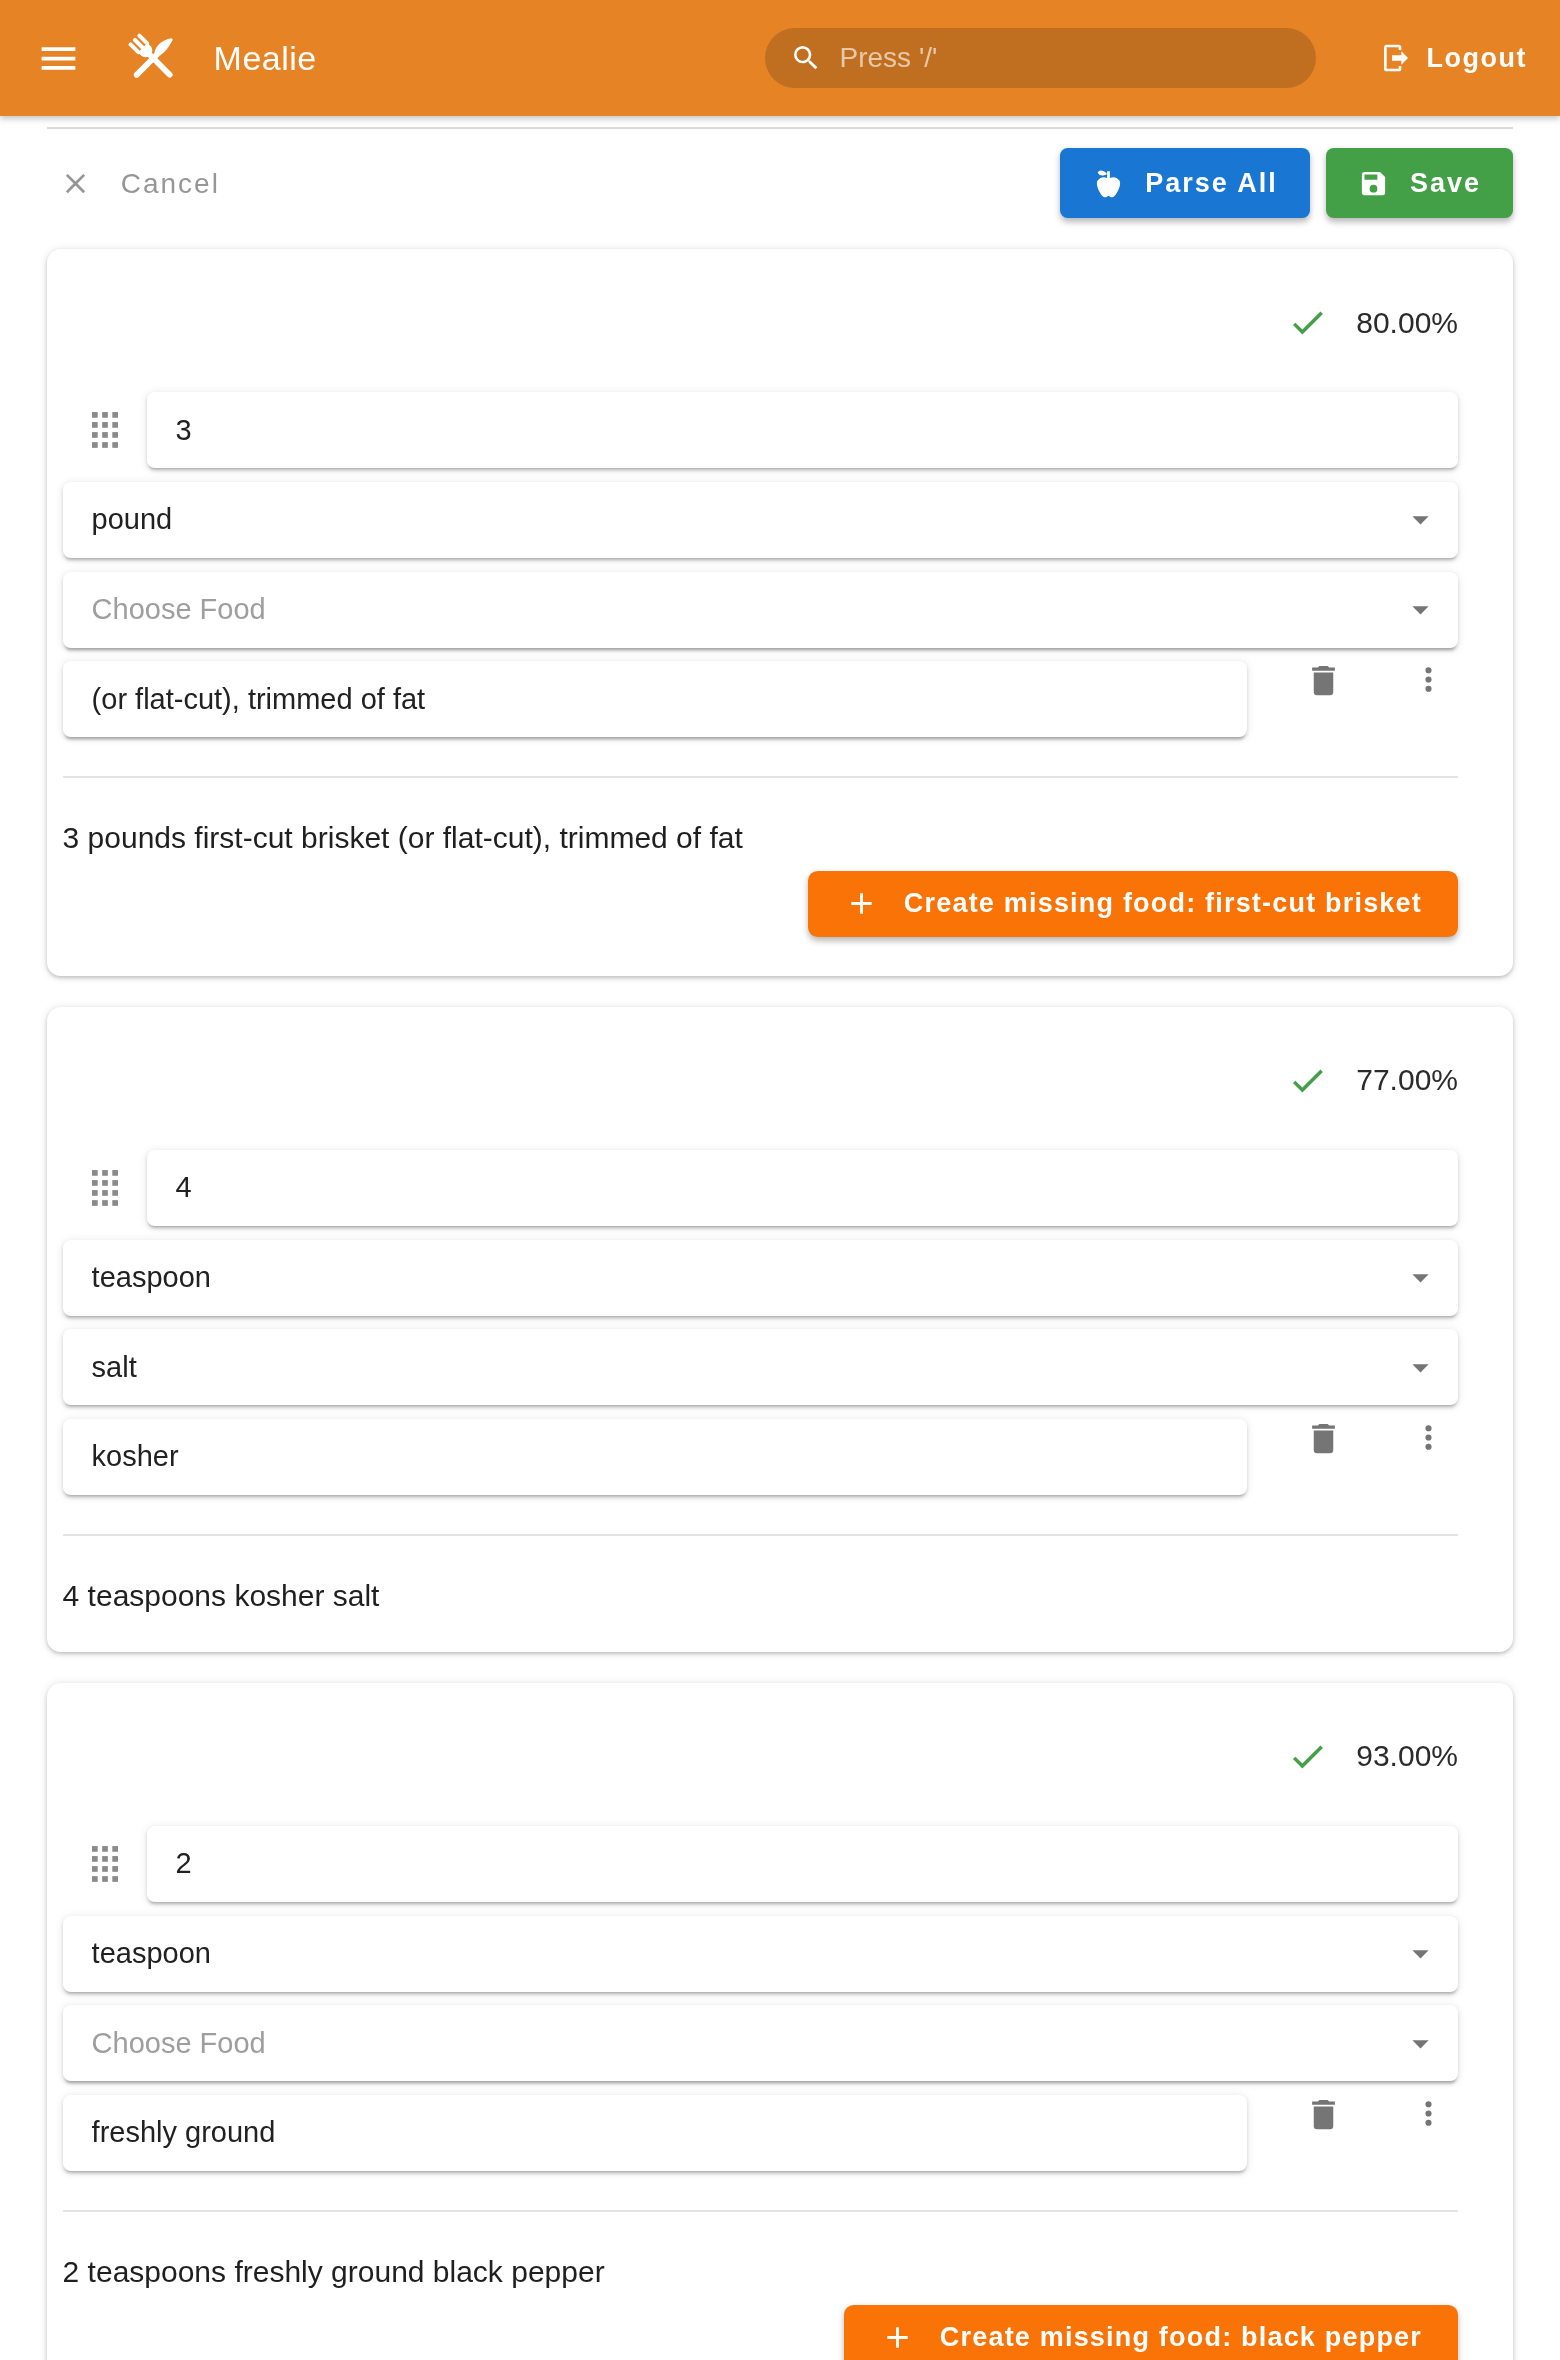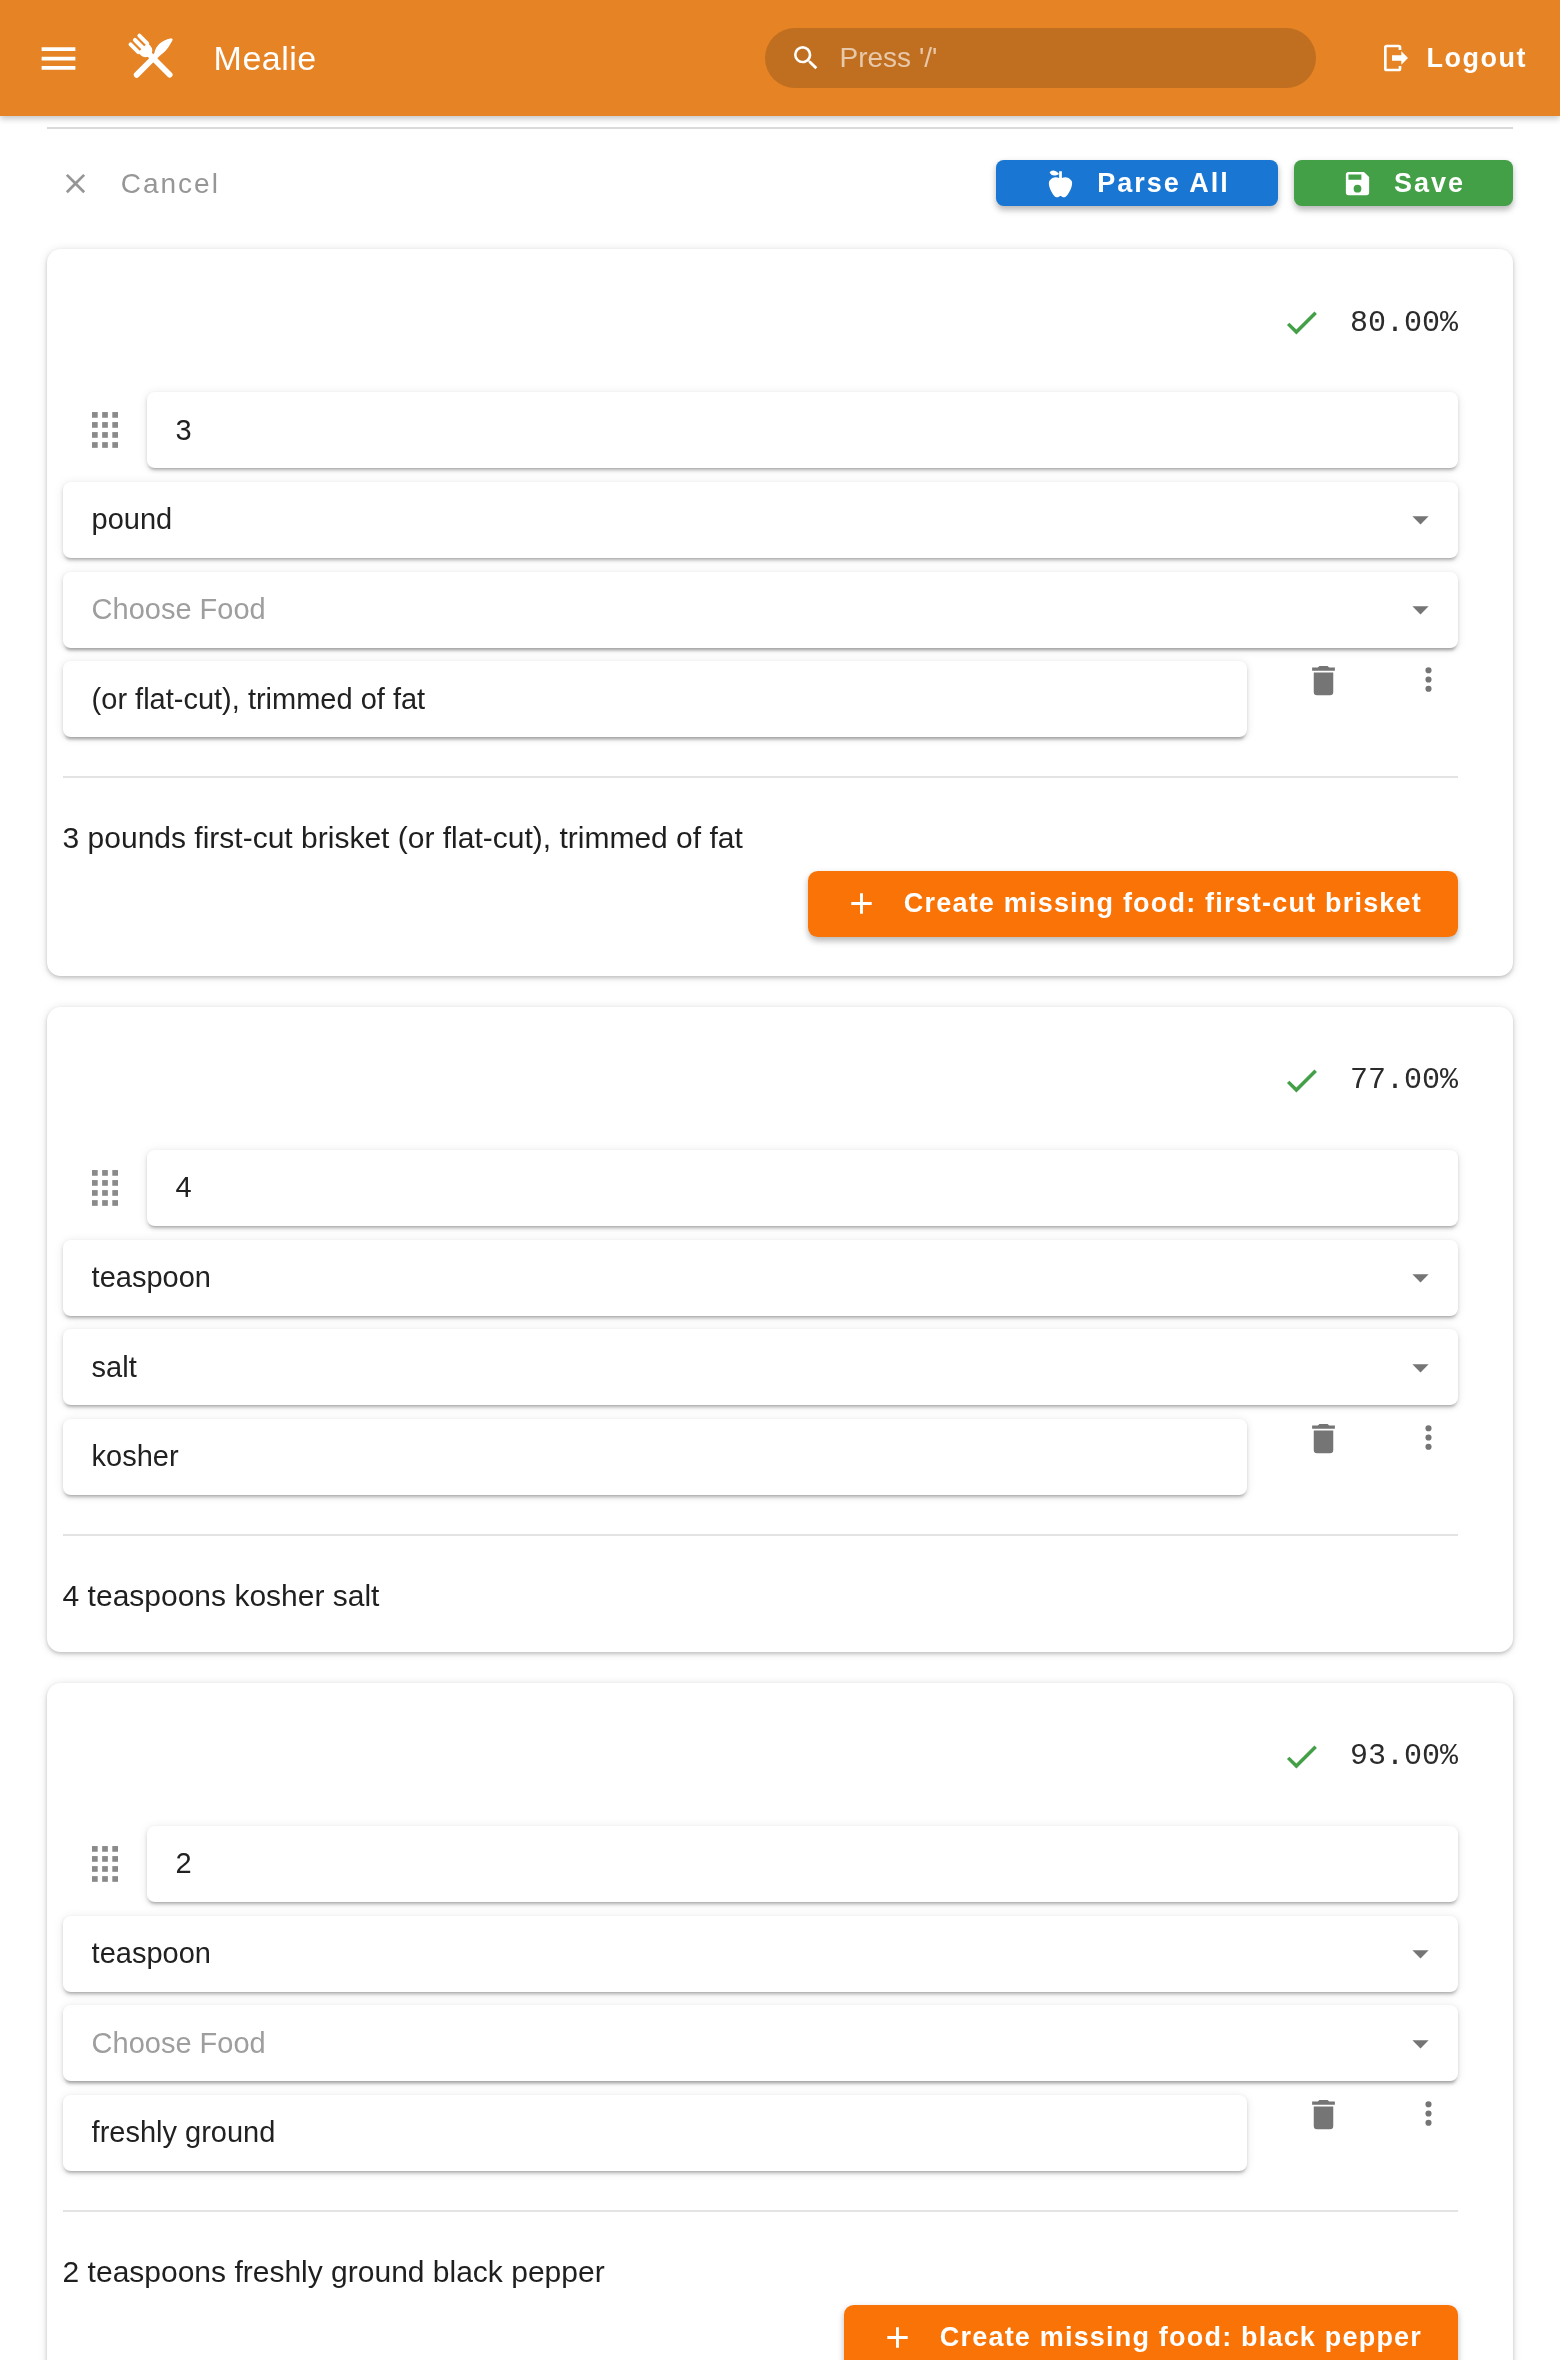--- a/index.html
+++ b/index.html
@@ -21,31 +21,31 @@
   .logout-btn { display: flex; align-items: center; gap: 14.6px; margin-left: 39px; cursor: pointer; }
   .logout-btn span { color: #fff; font-size: 27px; font-weight: 700; letter-spacing: 1.5px; }
 
   
   .page { padding: 0 47px; }
   .top-divider { border: none; border-top: 2px solid #DADADA; margin-top: 10.7px; }
 
   .actions-row { display: flex; align-items: center; margin-top: 19.5px; height: 70px; }
   .cancel-btn { display: flex; align-items: flex-end; gap: 29px; color: #969696; cursor: pointer; padding: 0 11.7px; }
   .cancel-btn span { font-size: 28px; font-weight: 500; letter-spacing: 2px; }
-  .btn { display: flex; align-items: center; justify-content: center; gap: 20.5px; height: 46px; border: none;
+  .btn { display: flex; align-items: center; justify-content: center; gap: 20.5px; height: 70px; border: none;
     border-radius: 7.8px; color: #fff; font-family: inherit; font-size: 27px; font-weight: 700; letter-spacing: 2px;
-    padding: 0 48px; cursor: pointer; box-shadow: 0 3.9px 5.9px rgba(0,0,0,.28); }
+    padding: 0 32px; cursor: pointer; box-shadow: 0 3.9px 5.9px rgba(0,0,0,.28); }
   .btn-parse { background: var(--parse_all_bg, #1976D2); }
   .btn-save  { background: var(--save_bg, #43A047); margin-left: 16.6px; }
 
   
   .card { margin-top: 31px; background: #fff; border-radius: 13.7px;
     box-shadow: 0 2px 3.9px rgba(0,0,0,.18), 0 1px 9.8px rgba(0,0,0,.12);
     padding: 53px 55px 39px 15.6px; }
-  .conf-row { display: flex; justify-content: flex-end; align-items: center; gap: 28px; margin-bottom: 49px; font-family: Liberation Mono, monospace; }
+  .conf-row { display: flex; justify-content: flex-end; align-items: center; gap: 28px; margin-bottom: 49px; }
   .conf-row .conf-text { font-size: 30px; color: #2b2b2b; }
 
   .rows { display: flex; flex-direction: column; gap: 13.7px; }
   .field { height: 76px; width: 100%; border: none; outline: none; border-radius: 7.8px; background: #fff;
     font-family: inherit; font-size: 29px; color: #212121; padding: 0 29px;
     box-shadow: 0 4.9px 2.9px -3.9px rgba(0,0,0,.22), 0 2.9px 3.9px rgba(0,0,0,.13), 0 1px 9.8px rgba(0,0,0,.10); }
   .field::placeholder { color: #9E9E9E; }
   .qty-row { display: flex; align-items: center; }
   .drag-handle { width: 84px; flex: 0 0 84px; display: flex; align-items: center; justify-content: center; cursor: grab; }
   .select-row { position: relative; }

